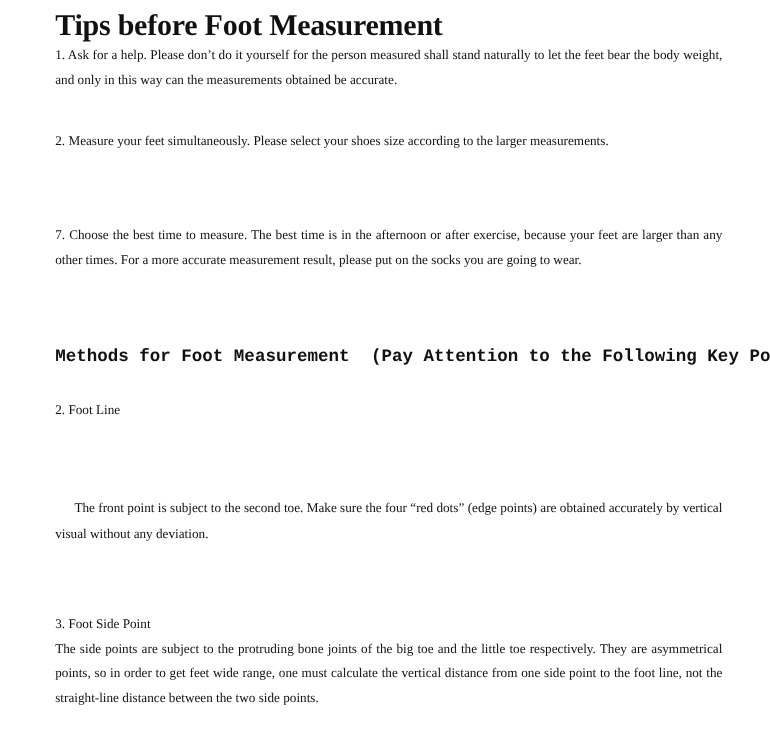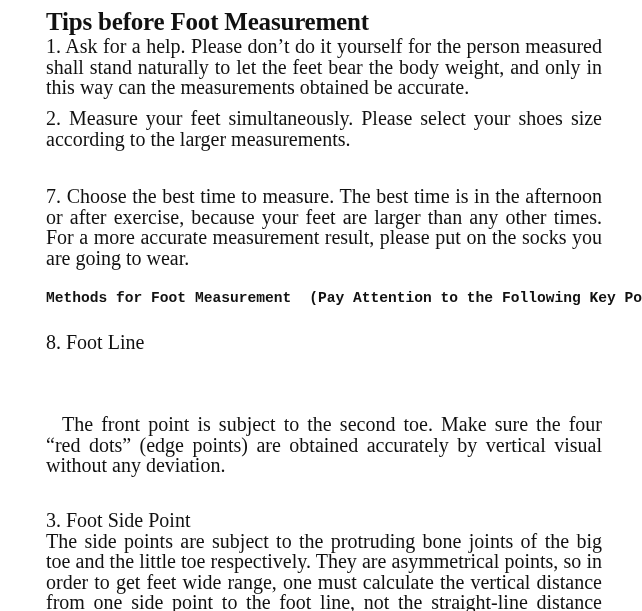--- a/index.html
+++ b/index.html
@@ -10,21 +10,21 @@
       position: relative;
     }
     .page { position: absolute; left: 46px; top: 0; width: 556px; }
     h1 {
       position: absolute; left: 0; top: 8px; margin: 0;
       font-size: 25px; font-weight: bold; letter-spacing: -0.2px;
       white-space: nowrap;
     }
     .para {
       position: absolute; left: 0; width: 556px; margin: 0;
-      font-size: 20px; line-height: 20.5px;
+      font-size: 11px; line-height: 20.5px;
       text-align: justify; text-align-last: left;
     }
     .h2 {
       position: absolute; left: 0; top: 290px; margin: 0;
       font-size: 14.6px; font-weight: bold; white-space: nowrap; font-family: Liberation Mono, monospace;
     }
     .h2 .sub { margin-left: 18px; }
     .item-title { display: block; }
     .indent { text-indent: 16px; }
   </style>
@@ -36,21 +36,21 @@
 
   <p class="para" style="top:36px;">1. Ask for a help. Please don’t do it yourself for the person measured shall stand naturally to let the feet bear the body weight, and only in this way can the measurements obtained be accurate.</p>
   <p class="para" style="top:108px;font-family:Liberation Serif, serif;">2. Measure your feet simultaneously. Please select your shoes size according to the larger measurements.</p>
   <p class="para" style="top:186px;">7. Choose the best time to measure. The best time is in the afternoon or after exercise, because your feet are larger than any other times. For a more accurate measurement result, please put on the socks you are going to wear.</p>
 
   <div class="h2">
     <span>Methods for Foot Measurement</span><span class="sub">(Pay Attention to the Following Key Points!)</span>
   </div>
 
   <div class="para" style="top:332px;">
-    <span class="item-title">8. Foot Line</span>
+    <span class="item-title">2. Foot Line</span>
   </div>
 
   <div class="para" style="top:414px;">
     <div class="indent">The front point is subject to the second toe. Make sure the four “red dots” (edge points) are obtained accurately by vertical visual without any deviation.</div>
   </div>
 
   <div class="para" style="top:510px;">
     <span class="item-title">3. Foot Side Point</span>
     <span>The side points are subject to the protruding bone joints of the big toe and the little toe respectively. They are asymmetrical points, so in order to get feet wide range, one must calculate the vertical distance from one side point to the foot line, not the straight-line distance between the two side points.</span>
   </div>

